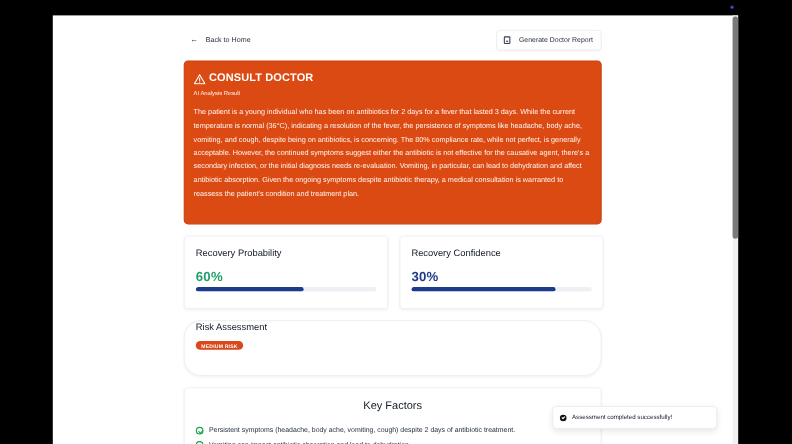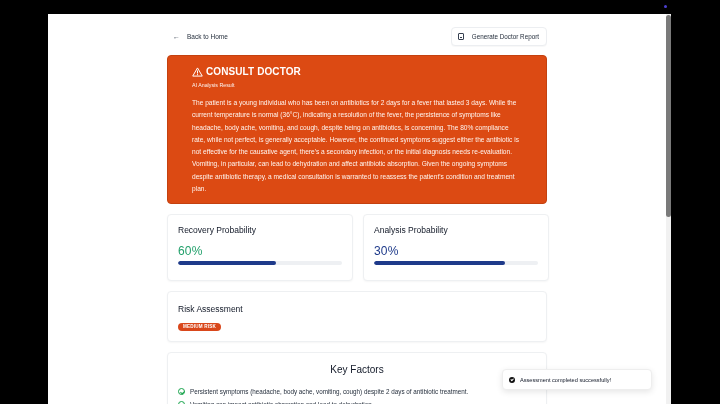--- a/index.html
+++ b/index.html
@@ -48,21 +48,21 @@
     .doc-icon {
       width: 6px; height: 7px; border: 1px solid #374151; border-radius: 1px; position: relative;
     }
     .doc-icon::after {
       content: ""; position: absolute; left: 1px; top: 3px; width: 2px; height: 1px;
       border-top: 0.8px solid #374151; border-bottom: 0.8px solid #374151;
     }
     .alert-card {
       position: absolute; top: 41px; left: 0; width: 380px; height: 149px;
       background: #dc4a13; border-radius: 4px; border: 1px solid #c4410f;
-      color: #fff; padding: 10px 24px;
+      color: #fff; padding: 10px 8px;
     }
     .alert-title {
       display: flex; align-items: center; gap: 3px;
       font-size: 10px; font-weight: bold; letter-spacing: 0.1px;
     }
     .warn-icon { width: 11px; height: 10px; }
     .alert-sub { font-size: 5.3px; margin-top: 5px; opacity: 0.95; }
     .alert-body {
       margin-top: 9px; font-size: 6.6px; line-height: 12.3px; font-weight: normal;
       color: #fff5ef;
@@ -70,29 +70,29 @@
     .metric-row {
       position: absolute; top: 200px; left: 0; width: 380px; height: 67px;
       display: flex; gap: 10px;
     }
     .metric-card {
       flex: 1; border: 1px solid #eef0f2; border-radius: 4px; background: #fff;
       padding: 10px 10px 0 10px;
       box-shadow: 0 1px 2px rgba(0,0,0,0.04);
     }
     .metric-label { font-size: 8.5px; color: #111827; }
-    .metric-value { font-size: 12px; margin-top: 9px; font-weight: normal; letter-spacing: 0.2px; }
+    .metric-value { font-size: 12px; margin-top: 9px; font-weight: bold; letter-spacing: 0.2px; }
     .bar-track {
       margin-top: 3px; height: 4px; border-radius: 3px; background: #eef0f3; width: 164px; overflow: hidden;
     }
     .bar-fill { height: 100%; border-radius: 3px; background: #1e3a8a; }
     .risk-card {
       position: absolute; top: 277px; left: 0; width: 380px; height: 51px;
-      border: 1px solid #eef0f2; border-radius: 4px; background: #fff;
-      padding: 12px 10px; box-shadow: 0 1px 2px rgba(0,0,0,0.04);
+      border: 1px solid #eef0f2; border-radius: 16px; background: #fff;
+      padding: 0 10px; box-shadow: 0 1px 2px rgba(0,0,0,0.04);
     }
     .section-title { font-size: 8.5px; color: #111827; }
     .risk-badge {
       display: inline-block; margin-top: 8px; padding: 1.5px 5px;
       border-radius: 6px; background: #d9471b; color: #fff;
       font-size: 4.6px; font-weight: bold; letter-spacing: 0.2px;
     }
     .factors-card {
       position: absolute; top: 338px; left: 0; width: 380px; height: 80px;
       border: 1px solid #eef0f2; border-radius: 4px; background: #fff;
@@ -162,21 +162,21 @@
 
     <div class="metric-row">
       <div class="metric-card">
         <div class="metric-label">Recovery Probability</div>
         <div class="metric-value" style="color:#22a06b">60%</div>
         <div class="bar-track">
           <div class="bar-fill" style="width:60%"></div>
         </div>
       </div>
       <div class="metric-card">
-        <div class="metric-label">Analysis Probability</div>
+        <div class="metric-label">Recovery Confidence</div>
         <div class="metric-value" style="color:#1e3a8a">30%</div>
         <div class="bar-track">
           <div class="bar-fill" style="width:80%"></div>
         </div>
       </div>
     </div>
 
     <div class="risk-card">
       <div class="section-title">Risk Assessment</div>
       <span class="risk-badge">MEDIUM RISK</span>

